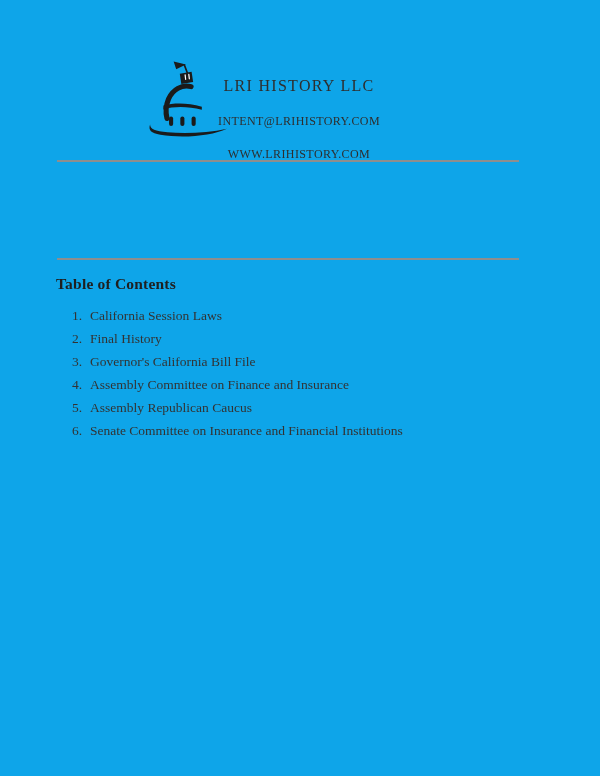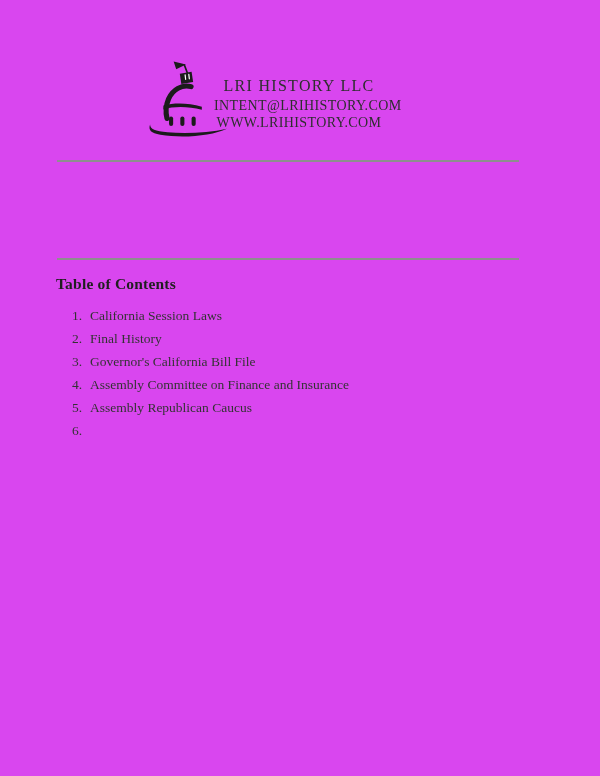--- a/index.html
+++ b/index.html
@@ -1,21 +1,21 @@
 <!DOCTYPE html>
 <html><head>
 <meta charset="utf-8">
 <style>
   * { margin: 0; padding: 0; box-sizing: border-box; }
   html, body { background: #ffffff; }
   .page {
     position: relative;
     width: 600px;
     height: 776px;
-    background: #d946ef;
+    background: #0ea5e9;
     font-family: "Liberation Serif", serif;
     color: #222222;
     overflow: hidden;
   }
 
   
   .logo-wrap {
     position: absolute;
     left: 146px;
     top: 60px;
@@ -32,24 +32,24 @@
     text-align: center;
     color: #2e2e2e;
   }
   .company-name {
     font-size: 16px;
     letter-spacing: 1.3px;
     line-height: 17px;
     white-space: nowrap;
   }
   .contact-line {
-    font-size: 14px;
+    font-size: 12px;
     letter-spacing: 0.4px;
     line-height: 11px;
-    margin-top: 6px;
+    margin-top: 22px;
     white-space: nowrap;
   }
   .contact-line.phone { font-size: 9px; margin-top: 6px; }
 
   
   .rule {
     position: absolute;
     left: 57px;
     width: 462px;
     height: 1.5px;
@@ -158,16 +158,17 @@
     <div class="toc-row">
       <span class="toc-num">4.</span>
       <span class="toc-label">Assembly Committee on Finance and Insurance</span>
     </div>
     <div class="toc-row">
       <span class="toc-num">5.</span>
       <span class="toc-label">Assembly Republican Caucus</span>
     </div>
     <div class="toc-row">
       <span class="toc-num">6.</span>
+      <span class="toc-label">Senate Committee on Insurance and Financial Institutions</span>
     </div>
   </div>
 
 </div>
 
 </body></html>

